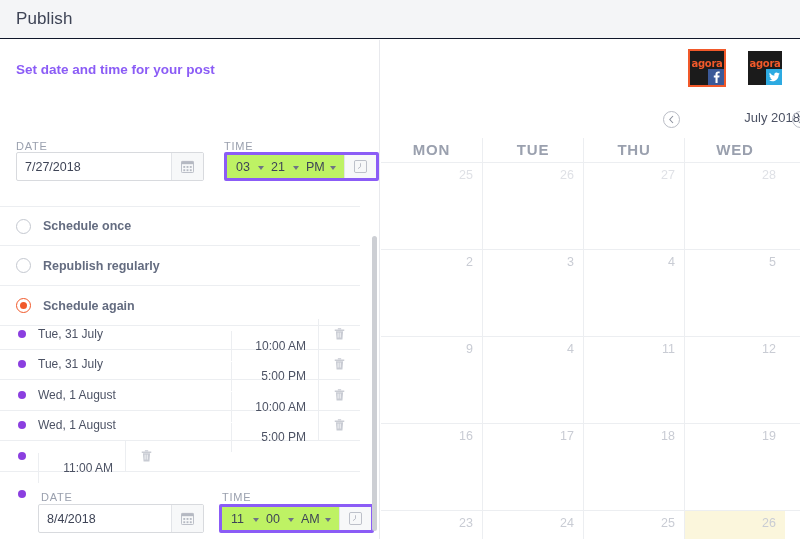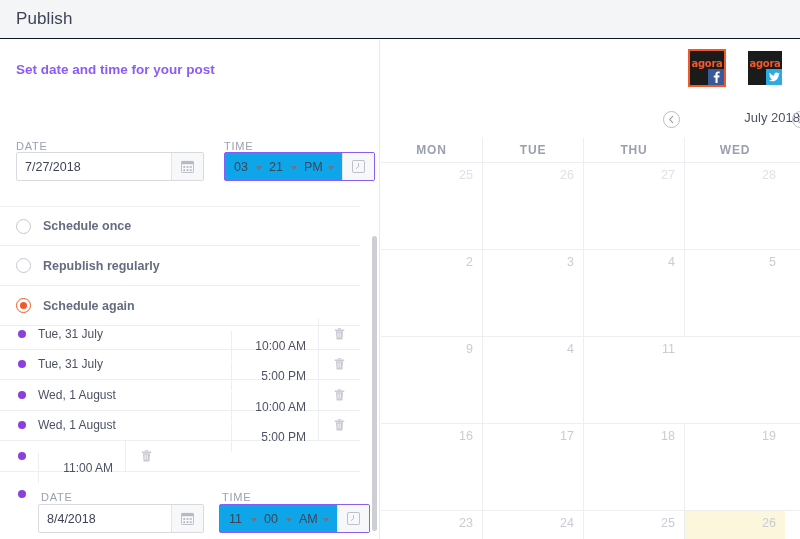--- a/index.html
+++ b/index.html
@@ -101,23 +101,23 @@
     border-left: 1px solid #e2e4e8;
     background: #f7f8f9;
     display: flex;
     align-items: center;
     justify-content: center;
     cursor: pointer;
   }
   .time-field {
     display: flex;
     align-items: stretch;
-    border: 1px solid #8b5cf6;
+    border: 3px solid #8b5cf6;
     border-radius: 2px;
-    background: #0ea5e9;
+    background: #bef264;
     height: 29px;
     box-sizing: border-box;
   }
   .time-selects {
     display: flex;
     align-items: center;
     padding: 0 4px 0 8px;
     gap: 2px;
   }
   .tsel {
@@ -348,21 +348,21 @@
     left: 0;
     width: 419px;
     height: 25px;
     display: flex;
     border-bottom: 1px solid #eceef1;
     box-sizing: border-box;
   }
   .weekday {
     flex: 0 0 101px;
     text-align: center;
-    font-size: 12px;
+    font-size: 15px;
     font-weight: bold;
     letter-spacing: .8px;
     color: #9aa0ae;
     line-height: 24px;
     border-left: 1px solid #eceef1;
     box-sizing: border-box;
   }
   .weekday:first-child { border-left: 0; }
 
   .cal-grid {
@@ -668,20 +668,23 @@
       <div class="cal-week">
         <div class="cal-cell">
             <span class="cal-daynum">9</span>
           </div>
         <div class="cal-cell">
             <span class="cal-daynum">4</span>
           </div>
         <div class="cal-cell">
             <span class="cal-daynum">11</span>
           </div>
+        <div class="cal-cell">
+            <span class="cal-daynum">12</span>
+          </div>
       </div>
       <div class="cal-week">
         <div class="cal-cell">
             <span class="cal-daynum">16</span>
           </div>
         <div class="cal-cell">
             <span class="cal-daynum">17</span>
           </div>
         <div class="cal-cell">
             <span class="cal-daynum">18</span>

